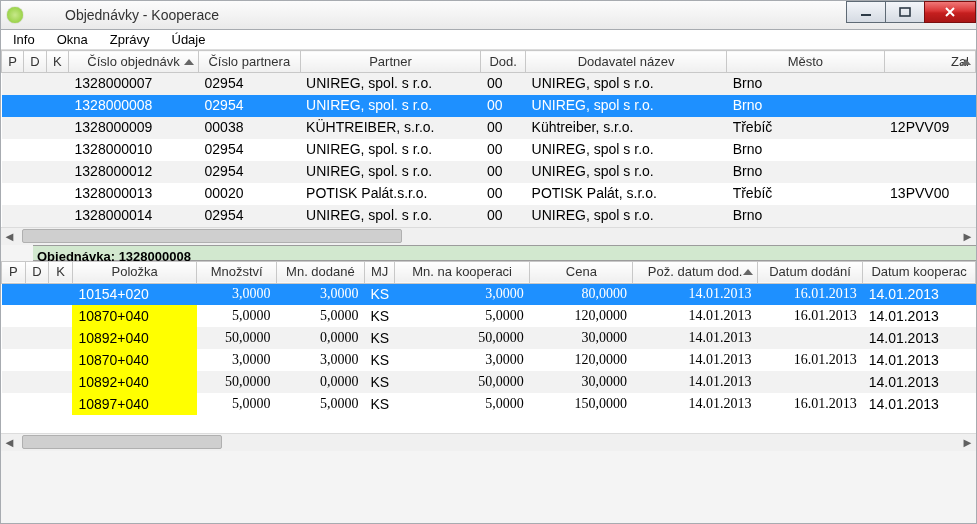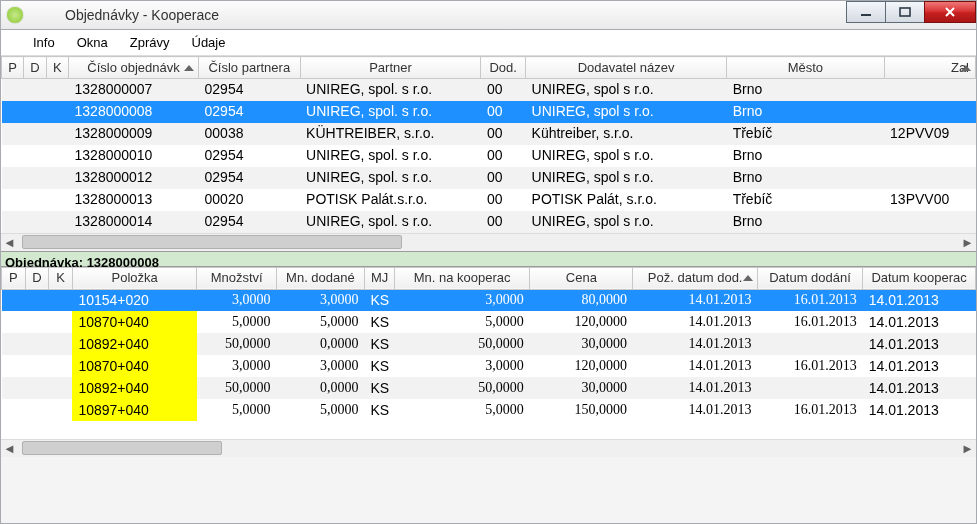--- a/index.html
+++ b/index.html
@@ -46,22 +46,22 @@
   .window-body {
     border: 1px solid #a7abb0; border-top: none;
     height: 494px; overflow: hidden;
     display: flex; flex-direction: column;
     background: #f4f4f4;
     position: relative;
   }
 
   
   .menubar {
-    height: 26px; display: flex; align-items: center;
-    padding: 0 22px; background: #fff;
+    height: 20px; display: flex; align-items: center;
+    padding: 0 2px; background: #fff;
     border-bottom: 1px solid #dcdcdc;
     gap: 2px;
     text-align: right;
   }
   .menu-item { padding: 2px 10px; cursor: default; }
 
   
   .grid-wrap { background: #fff; position: relative; }
   .grid {
     border-collapse: collapse; width: 100%;
@@ -112,20 +112,21 @@
     background: #cfcfcf; border: 1px solid #b0b0b0; border-radius: 2px;
   }
 
   
   .detail-header {
     height: 16px; line-height: 22px;
     background: #d2e8cf; color: #000;
     font-weight: bold; padding-left: 4px;
     border-top: 1px solid #9c9c9c;
     border-bottom: 1px solid #9c9c9c;
+    margin-left: 32px;
   }
 
   
   .detail-grid tbody tr { background: #ffffff; }
   .detail-grid tbody tr.selected { background: #1e90ff; color: #fff; }
 
   
   .tg-c1 { width: 22px; } .tg-c2 { width: 22px; } .tg-c3 { width: 22px; }
   .tg-c4 { width: 128px; } .tg-c5 { width: 100px; } .tg-c6 { width: 178px; }
   .tg-c7 { width: 44px; } .tg-c8 { width: 198px; } .tg-c9 { width: 155px; }
@@ -317,21 +318,21 @@
       </colgroup>
       <thead>
         <tr>
           <th>P</th>
           <th>D</th>
           <th>K</th>
           <th>Položka</th>
           <th>Množství</th>
           <th>Mn. dodané</th>
           <th>MJ</th>
-          <th>Mn. na kooperac</th>
+          <th>Mn. na kooperaci</th>
           <th>Cena</th>
           <th class="sort-asc">Pož. datum dod.</th>
           <th>Datum dodání</th>
           <th>Datum kooperac</th>
         </tr>
       </thead>
       <tbody id="detail-body">
           <tr class="selected">
             <td></td>
             <td></td>

